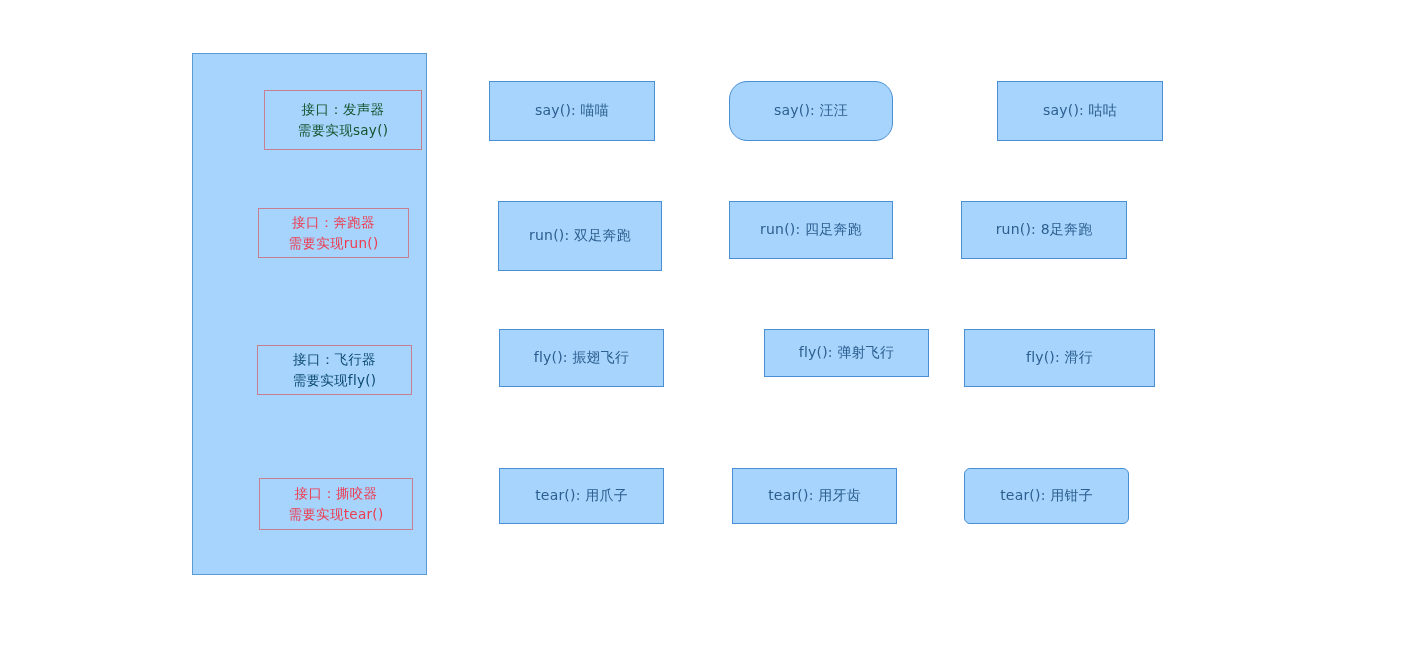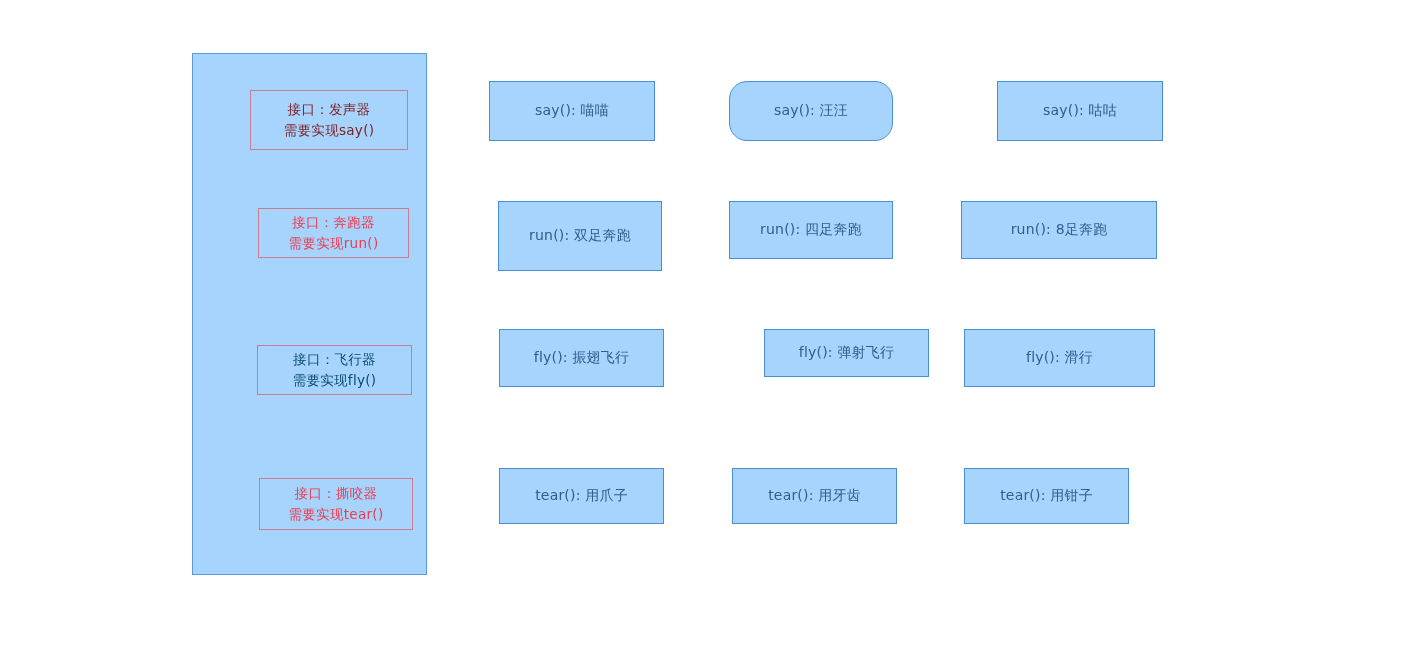--- a/index.html
+++ b/index.html
@@ -84,21 +84,21 @@
   }
 </style>
 </head>
 <body>
 
 <div id="diagram-canvas">
 
   <div class="interface-panel" style="left: 192px; top: 53px; width: 235px; height: 522px; background: rgb(166, 212, 253); border-color: rgb(90, 155, 213);"></div>
 
   <div id="interface-box-layer">
-      <div class="interface-box" style="left: 250px; top: 90px; width: 158px; height: 60px; color: #7f1d1d; border-color: rgb(198, 127, 145);">
+      <div class="interface-box" style="left: 264px; top: 90px; width: 158px; height: 60px; color: #14532d; border-color: rgb(198, 127, 145);">
         <span class="ln">接口：发声器</span>
         <span class="ln">需要实现say()</span>
       </div>
       <div class="interface-box" style="left: 258px; top: 208px; width: 151px; height: 50px; color: rgb(238, 59, 79); border-color: rgb(198, 127, 145);">
         <span class="ln">接口：奔跑器</span>
         <span class="ln">需要实现run()</span>
       </div>
       <div class="interface-box" style="left: 257px; top: 345px; width: 155px; height: 50px; color: #0c4a6e; border-color: rgb(198, 127, 145);">
         <span class="ln">接口：飞行器</span>
         <span class="ln">需要实现fly()</span>
@@ -118,37 +118,37 @@
       </div>
       <div class="impl-card" style="left: 957px; top: 81px; width: 166px; height: 60px; background: rgb(166, 212, 253); border-color: rgb(74, 143, 212); color: rgb(44, 94, 143); margin-left: 40px;">
         <span>say(): 咕咕</span>
       </div>
       <div class="impl-card" style="left: 498px; top: 201px; width: 164px; height: 70px; background: rgb(166, 212, 253); border-color: rgb(74, 143, 212); color: rgb(44, 94, 143);">
         <span>run(): 双足奔跑</span>
       </div>
       <div class="impl-card" style="left: 729px; top: 201px; width: 164px; height: 58px; background: rgb(166, 212, 253); border-color: rgb(74, 143, 212); color: rgb(44, 94, 143);">
         <span>run(): 四足奔跑</span>
       </div>
-      <div class="impl-card" style="left: 961px; top: 201px; width: 196px; height: 58px; background: rgb(166, 212, 253); border-color: rgb(74, 143, 212); color: rgb(44, 94, 143);">
+      <div class="impl-card" style="left: 961px; top: 201px; width: 166px; height: 58px; background: rgb(166, 212, 253); border-color: rgb(74, 143, 212); color: rgb(44, 94, 143);">
         <span>run(): 8足奔跑</span>
       </div>
       <div class="impl-card" style="left: 499px; top: 329px; width: 165px; height: 58px; background: rgb(166, 212, 253); border-color: rgb(74, 143, 212); color: rgb(44, 94, 143);">
         <span>fly(): 振翅飞行</span>
       </div>
       <div class="impl-card" style="left: 764px; top: 329px; width: 165px; height: 48px; background: rgb(166, 212, 253); border-color: rgb(74, 143, 212); color: rgb(44, 94, 143);">
         <span>fly(): 弹射飞行</span>
       </div>
       <div class="impl-card" style="left: 964px; top: 329px; width: 191px; height: 58px; background: rgb(166, 212, 253); border-color: rgb(74, 143, 212); color: rgb(44, 94, 143);">
         <span>fly(): 滑行</span>
       </div>
       <div class="impl-card" style="left: 499px; top: 468px; width: 165px; height: 56px; background: rgb(166, 212, 253); border-color: rgb(74, 143, 212); color: rgb(44, 94, 143);">
         <span>tear(): 用爪子</span>
       </div>
       <div class="impl-card" style="left: 732px; top: 468px; width: 165px; height: 56px; background: rgb(166, 212, 253); border-color: rgb(74, 143, 212); color: rgb(44, 94, 143);">
         <span>tear(): 用牙齿</span>
       </div>
-      <div class="impl-card" style="left: 964px; top: 468px; width: 165px; height: 56px; background: rgb(166, 212, 253); border-color: rgb(74, 143, 212); color: rgb(44, 94, 143);">
+      <div class="impl-card" style="left: 964px; top: 468px; width: 165px; height: 56px; background: rgb(166, 212, 253); border-color: rgb(74, 143, 212); color: rgb(44, 94, 143); border-radius: 6px;">
         <span>tear(): 用钳子</span>
       </div>
     </div>
 
 
 </div>
 
 </body></html>

